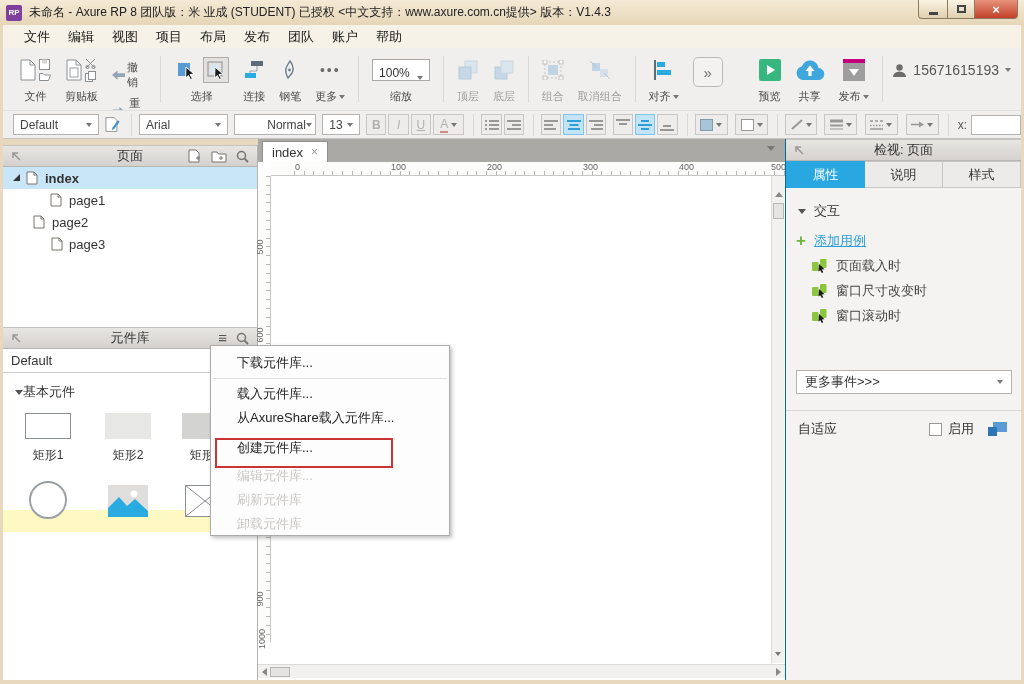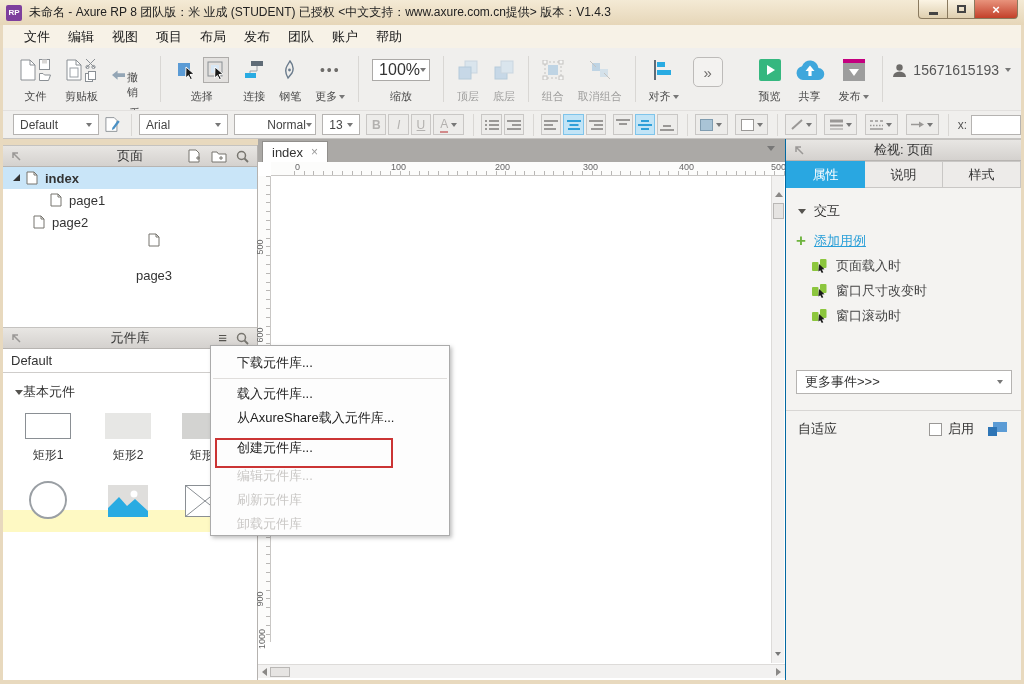--- a/index.html
+++ b/index.html
@@ -32,21 +32,21 @@
   .toolbar { position:absolute; left:3px; top:48px; width:1018px; height:62px;
     background:#F0EFED; display:flex; align-items:flex-start; padding:6px 0 0 10px; }
   .tgroup { display:flex; flex-direction:column; align-items:center; margin:0 7px; }
   .tg-icons { height:32px; display:flex; align-items:center; gap:3px; }
   .tg-label { font-size:11px; color:#4A4A4A; margin-top:3px; white-space:nowrap; display:flex; align-items:center; gap:2px; }
   .tsep { width:1px; height:46px; background:#D9D7D4; margin:2px 6px 0; }
   .dis { opacity:.5; }
   .tool-btn { display:flex; align-items:center; justify-content:center; padding:2px; border:1px solid transparent; }
   .tool-btn.pressed { background:#E3E1DF; border-color:#AEACAA; }
   .zoom-select { width:58px; height:22px; background:#fff; border:1px solid #ABA9A7; display:flex;
-    align-items:center; justify-content:space-between; padding:0 6px; font-size:16px; }
+    align-items:flex-end; justify-content:space-between; padding:0 6px; font-size:12px; }
   .expand-btn { width:30px; height:30px; border:1px solid #BDBBB9; border-radius:5px; display:flex;
     align-items:center; justify-content:center; color:#6E6C6A; font-size:15px; background:#F3F2F0; }
   .preview-ic { width:22px; height:22px; background:#35B77F; border-radius:2px; display:flex; align-items:center; justify-content:center; }
   .publish-ic { width:22px; height:22px; background:#9D9D9D; border-top:4px solid #C4007F; display:flex; align-items:center; justify-content:center; }
   .account { display:flex; align-items:center; gap:6px; margin:8px 10px 0 4px; color:#555; font-size:14px; }
 
   
   .cd { width:0; height:0; border-left:4px solid transparent; border-right:4px solid transparent; border-top:5px solid #777; display:inline-block; }
   .cd.sm { border-left-width:3px; border-right-width:3px; border-top-width:4px; }
   .tri-up { width:0; height:0; border-left:4px solid transparent; border-right:4px solid transparent; border-bottom:5px solid #8A8886; }
@@ -222,21 +222,21 @@
           <svg width="12" height="11" viewBox="0 0 12 11">
               <rect x="0.5" y="2.5" width="7" height="8" fill="#fff" stroke="#8A8F94"></rect>
               <rect x="3.5" y="0.5" width="7" height="8" fill="#fff" stroke="#8A8F94"></rect>
             </svg>
         </div>
       </div>
       <div class="tg-label">剪贴板</div>
     </div>
 
     <div class="tgroup" style="align-items:flex-start;">
-      <div style="display:flex;align-items:flex-start;gap:1px;margin-top:16px;">
+      <div style="display:flex;align-items:center;gap:1px;margin-top:6px;">
         <svg width="15" height="11" viewBox="0 0 15 11">
             <polygon points="0,5 6,0 6,3 14,3 14,7 6,7 6,10" fill="#93A5B5"></polygon>
           </svg>
         <span style="font-size:11px;color:#4A4A4A;">撤销</span>
       </div>
       <div style="display:flex;align-items:center;gap:5px;margin-top:6px;">
         <svg width="15" height="11" viewBox="0 0 15 11">
             <polygon points="15,5 9,0 9,3 1,3 1,7 9,7 9,10" fill="#93A5B5"></polygon>
           </svg>
         <span style="font-size:11px;color:#4A4A4A;">重做</span>
@@ -596,21 +596,21 @@
           </svg>
         <span>page1</span>
       </div>
       <div class="tree-row" style="padding-left:30px;gap:7px;">
         <svg class="doc-ic" width="12" height="14" viewBox="0 0 12 14">
             <path d="M1 1 H8 L11 4 V13 H1 Z" fill="#fff" stroke="#77756F"></path>
             <path d="M8 1 V4 H11" fill="none" stroke="#77756F"></path>
           </svg>
         <span>page2</span>
       </div>
-      <div class="tree-row" style="padding-left:48px;gap:21px;flex-direction:column;">
+      <div class="tree-row" style="padding-left:48px;gap:6px;">
         <svg class="doc-ic" width="12" height="14" viewBox="0 0 12 14">
             <path d="M1 1 H8 L11 4 V13 H1 Z" fill="#fff" stroke="#77756F"></path>
             <path d="M8 1 V4 H11" fill="none" stroke="#77756F"></path>
           </svg>
         <span>page3</span>
       </div>
     </div>
 
     <div class="phead widgets-head">
       <svg class="pin-ic" width="11" height="11" viewBox="0 0 11 11">
@@ -673,21 +673,21 @@
     <div class="tabbar">
       <div class="tab">
         <span>index</span>
         <span class="tab-x">×</span>
       </div>
       <span class="cd tabbar-dd"></span>
     </div>
     <div class="hruler">
       <span class="hr-num" style="left:24px;">0</span>
       <span class="hr-num" style="left:120px;">100</span>
-      <span class="hr-num" style="left:224px;">200</span>
+      <span class="hr-num" style="left:216px;">200</span>
       <span class="hr-num" style="left:312px;">300</span>
       <span class="hr-num" style="left:408px;">400</span>
       <span class="hr-num" style="left:500px;">500</span>
     </div>
     <div class="vruler">
       <span class="vr-num" style="top:66px;">500</span>
       <span class="vr-num" style="top:154px;">600</span>
       <span class="vr-num" style="top:242px;">700</span>
       <span class="vr-num" style="top:330px;">800</span>
       <span class="vr-num" style="top:418px;">900</span>

